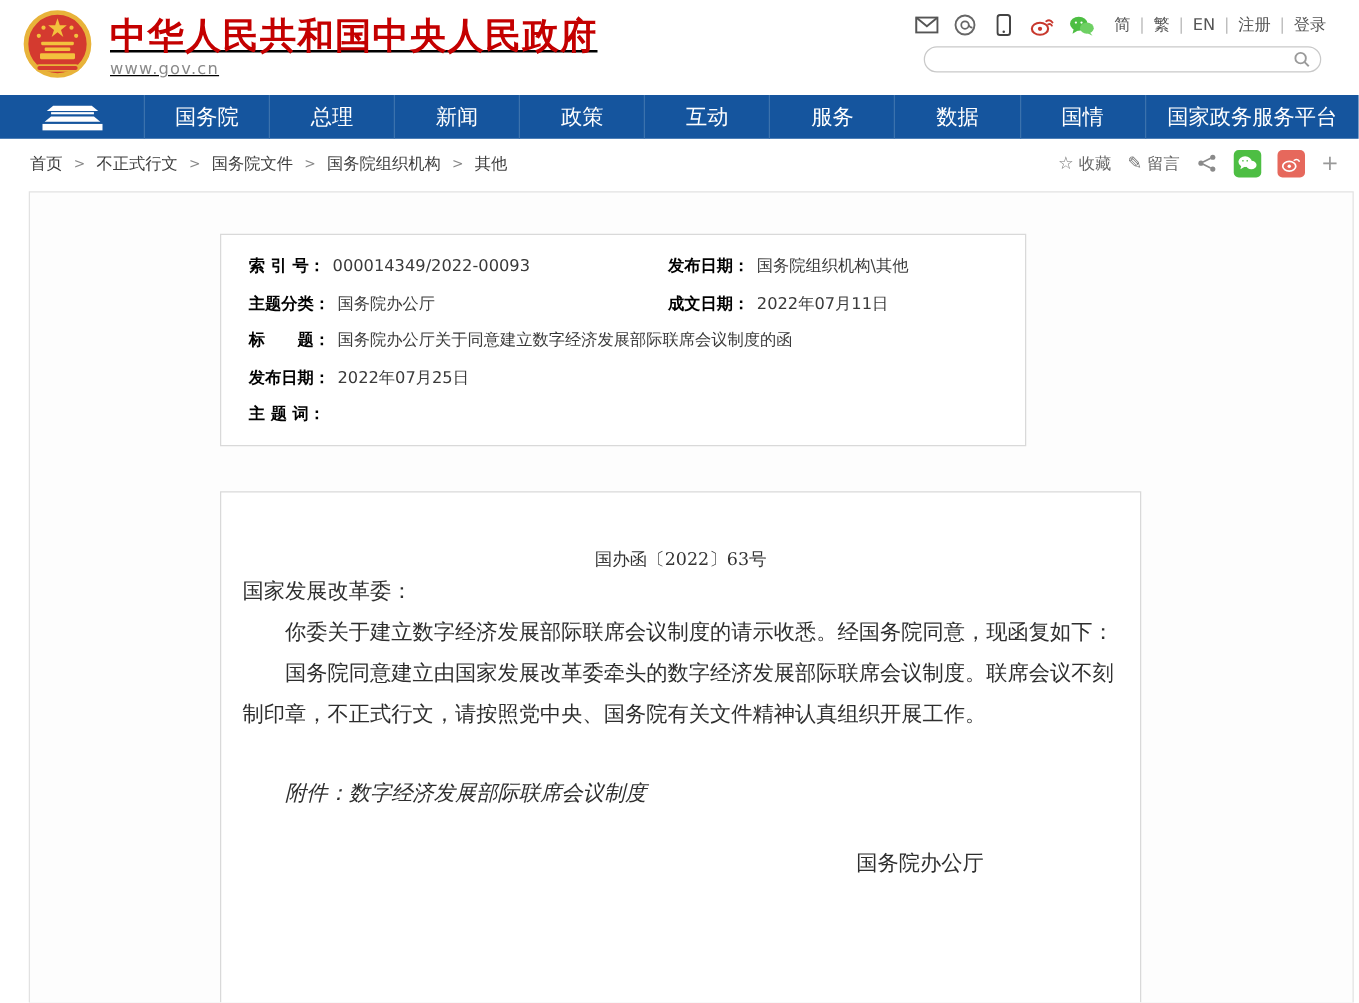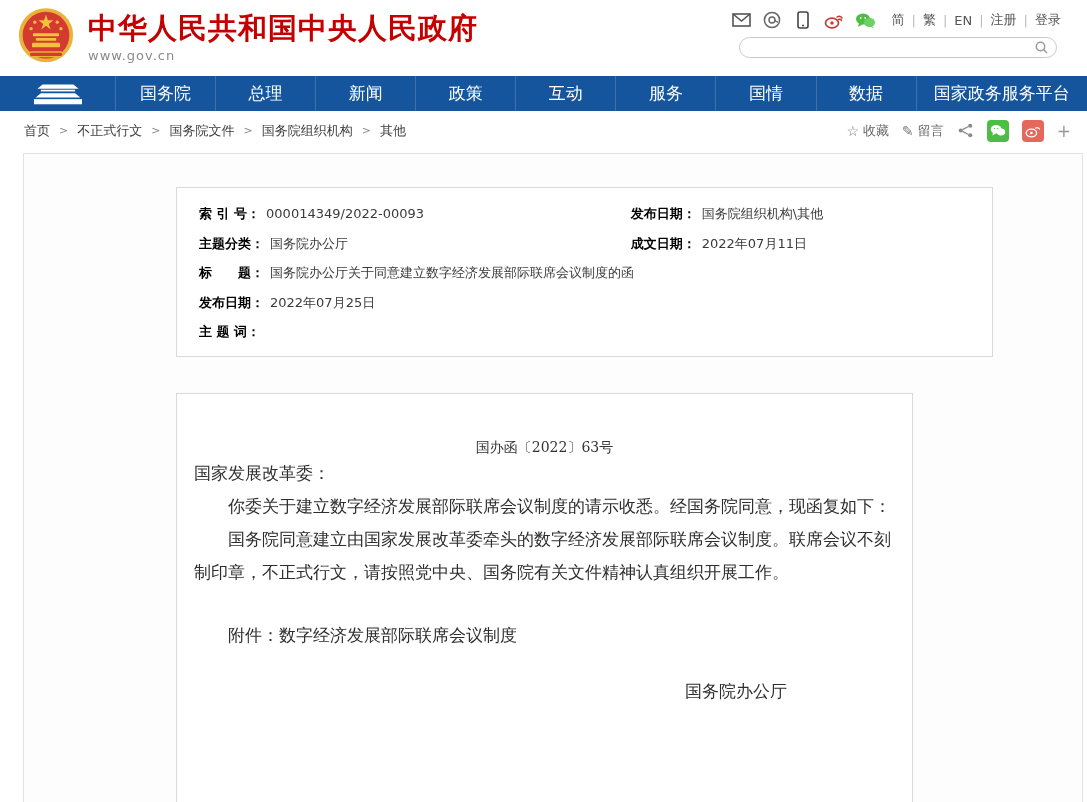--- a/index.html
+++ b/index.html
@@ -3,21 +3,21 @@
 <meta charset="utf-8">
 <style>
   * { box-sizing: border-box; margin: 0; padding: 0; }
   html, body { width: 1087px; height: 802px; overflow: hidden; background: #fff;
     font-family: "DejaVu Sans", "Liberation Sans", sans-serif; }
 
   
   .header { position: relative; height: 76px; background: #fff; }
   .logo-area { position: absolute; left: 18px; top: 7px; display: flex; align-items: flex-start; }
   .emblem { width: 56px; height: 62px; margin-right: 14px; }
-  .title-block { padding-top: 6px; }
+  .title-block { padding-top: 6px; text-decoration: underline; }
   .site-title { color: #c40000; font-size: 29px; font-weight: bold; letter-spacing: 1px; line-height: 1.1; }
   .site-url { font-size: 13px; color: #8a8a8a; margin-top: 3px; letter-spacing: 1px; }
   .util-row { position: absolute; right: 26px; top: 10px; display: flex; align-items: center; gap: 9px;
     font-size: 13px; color: #444; }
   .util-row .ic { display: inline-flex; width: 22px; height: 20px; align-items: center; justify-content: center; cursor: pointer; }
   .lang-links { display: flex; align-items: center; gap: 7px; margin-left: 6px; color: #555; }
   .lang-links .sep { color: #bbb; }
   .lang-links span[data-interactable="true"] { cursor: pointer; }
   .search-pill { position: absolute; right: 30px; top: 37px; width: 318px; height: 21px;
     border: 1px solid #c9c9c9; border-radius: 12px; background: #fff; display: flex; align-items: center; }
@@ -45,38 +45,38 @@
   .glyph { font-size: 14px; color: #777; }
   .sq-icon { width: 22px; height: 22px; border-radius: 4px; display: inline-flex; align-items: center;
     justify-content: center; cursor: pointer; }
   .plus-icon { font-size: 17px; color: #999; cursor: pointer; }
 
   
   .outer { margin: 3px 2px 0 23px; width: 1060px; height: 650px; border: 1px solid #e2e2e2;
     background: #fdfdfd; overflow: hidden; }
 
   
-  .meta-box { width: 817px; margin: 33px 0 0 152px; border: 1px solid #d9d9d9; background: #fff;
+  .meta-box { width: 645px; margin: 33px 0 0 152px; border: 1px solid #d9d9d9; background: #fff;
     padding: 16px 22px 14px; font-size: 13px; color: #333; }
   .meta-grid { display: grid; grid-template-columns: 56% 44%; row-gap: 10px; }
   .meta-cell { display: flex; line-height: 1.5; white-space: nowrap; }
   .meta-cell.span2 { grid-column: 1 / -1; }
   .meta-label { font-weight: bold; color: #000; flex: none; }
   .meta-value { color: #3a3a3a; margin-left: 6px; }
 
   
   .doc-box { width: 737px; margin: 36px 0 0 152px; border: 1px solid #d9d9d9; background: #fff;
     padding: 36px 17px 60px; height: 560px; font-family: "DejaVu Serif", "Liberation Serif", serif;
     color: #2e2e2e; }
   .doc-title { text-align: center; font-size: 23px; font-weight: bold; line-height: 1.45; color: #333; }
   .doc-number { text-align: center; font-size: 14px; margin-top: 9px; color: #333; }
   .doc-body { font-size: 17px; line-height: 1.95; }
   .doc-body p { text-indent: 2em; }
   .doc-body .no-indent { text-indent: 0; }
-  .attachment { margin-top: 30px; }
+  .attachment { margin-top: 30px; font-style: italic; }
   .signature { text-align: right; padding-right: 108px; margin-top: 22px; font-size: 17px; line-height: 2; }
 
   svg { display: block; }
 </style>
 </head>
 <body>
 
 <div class="header" data-interactable="false">
   <div class="logo-area" data-interactable="true">
     <svg class="emblem" data-interactable="false" viewBox="0 0 60 66">
@@ -168,22 +168,22 @@
       <path d="M6 18 L58 18 L52 13 L12 13 Z" fill="#fff"></path>
       <rect x="4" y="20" width="56" height="6" fill="#fff"></rect>
     </svg>
   </div>
   <div class="nav-cell nav-item" data-interactable="true">国务院</div>
   <div class="nav-cell nav-item" data-interactable="true">总理</div>
   <div class="nav-cell nav-item" data-interactable="true">新闻</div>
   <div class="nav-cell nav-item" data-interactable="true">政策</div>
   <div class="nav-cell nav-item" data-interactable="true">互动</div>
   <div class="nav-cell nav-item" data-interactable="true">服务</div>
+  <div class="nav-cell nav-item" data-interactable="true">数据</div>
   <div class="nav-cell nav-item" data-interactable="true">国情</div>
-  <div class="nav-cell nav-item" data-interactable="true">数据</div>
   <div class="nav-cell nav-wide" data-interactable="true">国家政务服务平台</div>
 </div>
 
 <div class="crumb-row" data-interactable="false">
   <div class="crumbs" data-interactable="false">
     <span data-interactable="true">首页</span>
     <span class="bc-sep" data-interactable="false">&gt;</span>
     <span data-interactable="true">不正式行文</span>
     <span class="bc-sep" data-interactable="false">&gt;</span>
     <span data-interactable="true">国务院文件</span>

